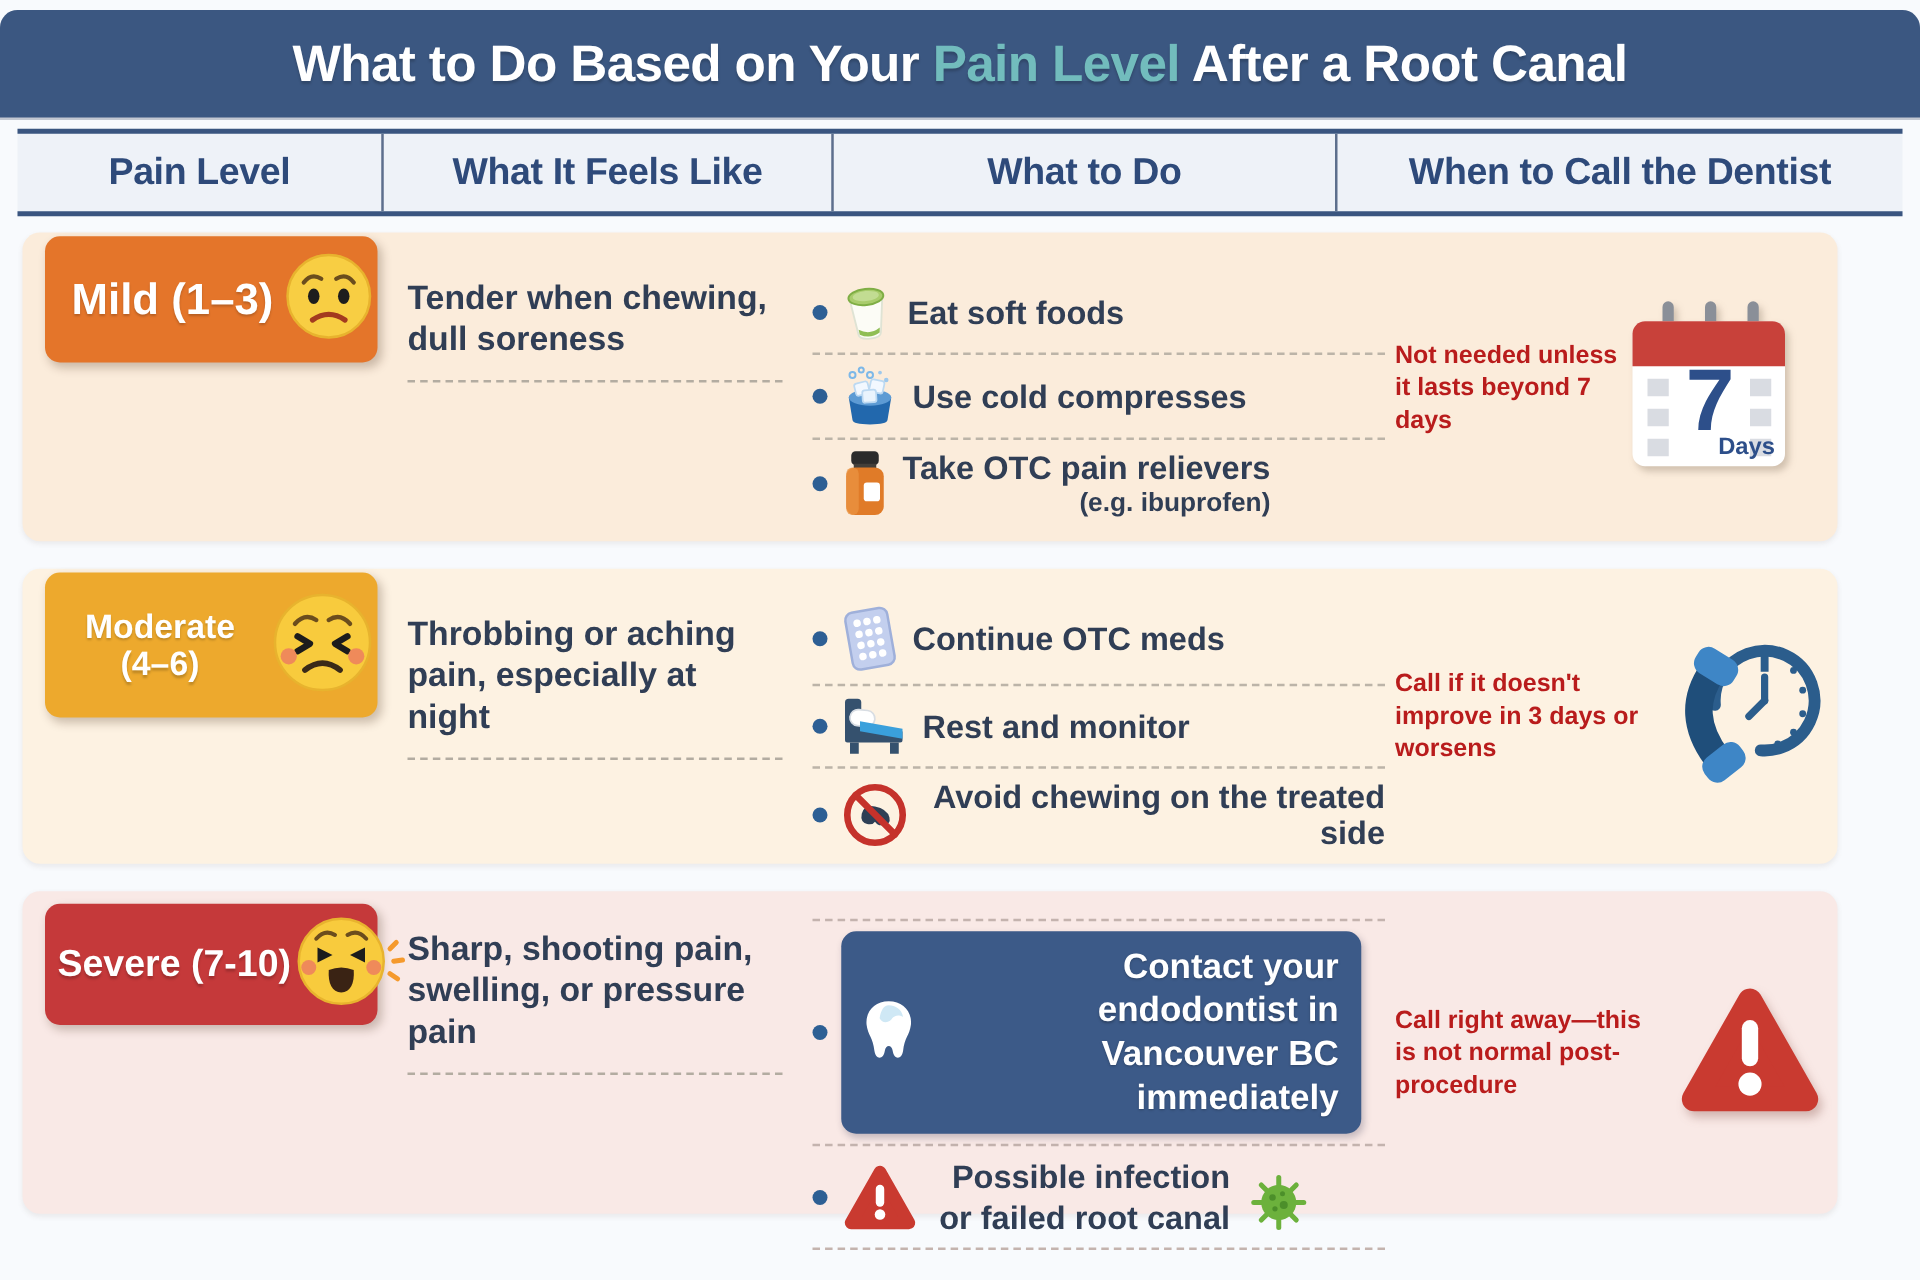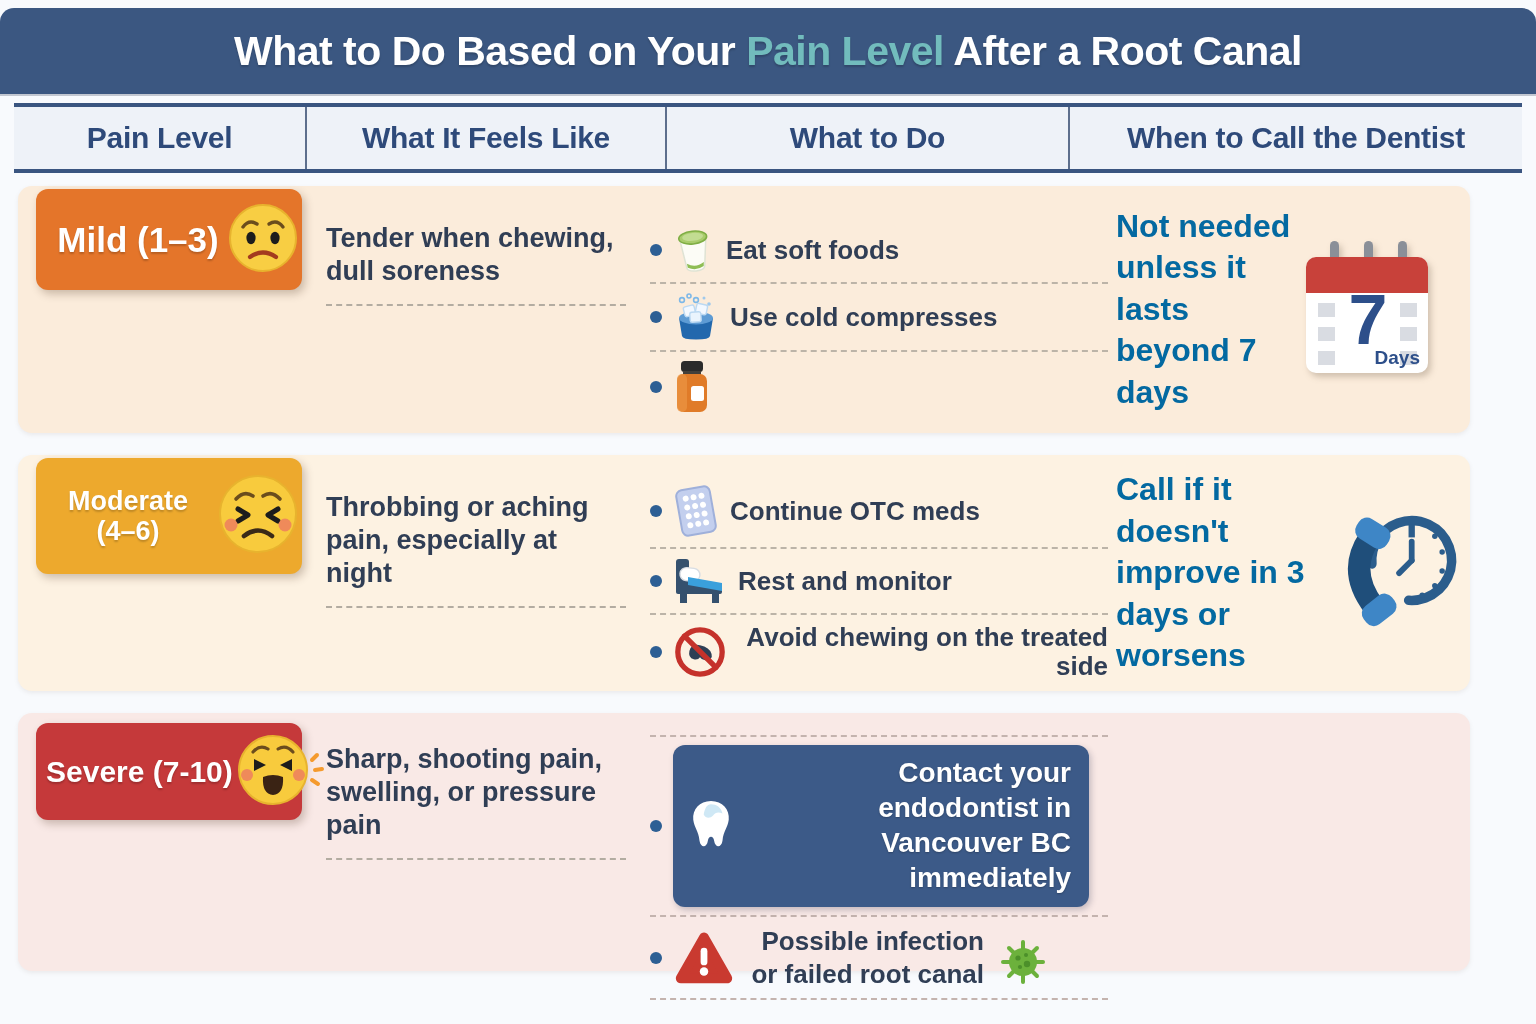--- a/index.html
+++ b/index.html
@@ -84,21 +84,21 @@
     padding:10px 18px 12px 14px;box-shadow:2px 3px 6px rgba(40,40,70,.25);
   }
   .blue-box-text{color:#fff;font-size:28px;font-weight:bold;line-height:1.25;width:322px;
     text-shadow:0 1px 2px rgba(0,0,0,.25);}
   .virus-wrap{align-self:flex-end;margin-bottom:2px;margin-left:2px;}
   
   .call{
     position:absolute;left:1098px;right:10px;top:0;bottom:0;
     display:flex;align-items:center;gap:10px;
   }
-  .call-text{font-size:32px;font-weight:bold;line-height:1.3;color:#0369a1;}
+  .call-text{font-size:20px;font-weight:bold;line-height:1.3;color:#b91c1c;}
   .mild .call-text{width:178px;}
   .moderate .call-text{width:214px;}
   .severe .call-text{width:216px;}
   .call-icon{flex:0 0 auto;}
   
   .calendar{position:relative;width:128px;height:142px;filter:drop-shadow(3px 4px 3px rgba(80,60,40,.25));}
   .cal-body{position:absolute;left:2px;top:18px;width:122px;height:116px;background:#ffffff;border-radius:10px;}
   .cal-top{position:absolute;left:2px;top:18px;width:122px;height:36px;background:#c8413a;border-radius:10px 10px 0 0;}
   .cal-pin{position:absolute;top:2px;width:9px;height:26px;border-radius:5px;background:#8a8f98;box-shadow:inset 0 -3px 0 rgba(0,0,0,.2);}
   .cal-pin.p1{left:26px;} .cal-pin.p2{left:60px;} .cal-pin.p3{left:94px;}
@@ -179,20 +179,24 @@
         <span class="dot"></span>
         <span class="icon-box">
           <svg width="38" height="54" viewBox="0 0 38 54">
             <rect x="8" y="1" width="22" height="11" rx="3.5" fill="#2b2b2b"></rect>
             <rect x="10" y="11" width="18" height="4" fill="#433f3a"></rect>
             <rect x="4" y="14" width="30" height="38" rx="7" fill="#e07b28"></rect>
             <rect x="4" y="14" width="10" height="38" rx="5" fill="#ea9240" opacity=".8"></rect>
             <rect x="18" y="26" width="13" height="15" rx="2.5" fill="#ffffff"></rect>
           </svg>
         </span>
+        <div class="action-text">
+          <span>Take OTC pain relievers</span>
+          <span class="action-note">(e.g. ibuprofen)</span>
+        </div>
       </div>
     </div>
     <div class="call">
       <div class="call-text">Not needed unless it lasts beyond 7 days</div>
       <div class="call-icon calendar">
         <span class="cal-pin p1"></span>
         <span class="cal-pin p2"></span>
         <span class="cal-pin p3"></span>
         <span class="cal-body"></span>
         <span class="cal-top"></span>
@@ -361,15 +365,25 @@
             </g>
             <circle cx="26" cy="26" r="14" fill="#6cb13c"></circle>
             <circle cx="21" cy="22" r="2.6" fill="#4c8f2a"></circle>
             <circle cx="30" cy="28" r="3.2" fill="#4c8f2a"></circle>
             <circle cx="23" cy="31" r="2.1" fill="#4c8f2a"></circle>
             <circle cx="29" cy="19" r="2.0" fill="#4c8f2a"></circle>
           </svg>
         </span>
       </div>
     </div>
+    <div class="call">
+      <div class="call-text">Call right away—this is not normal post-procedure</div>
+      <span class="call-icon">
+        <svg width="120" height="112" viewBox="0 0 110 100" style="filter:drop-shadow(3px 5px 4px rgba(120,60,50,.3));">
+          <polygon points="55,14 96,86 14,86" fill="#c93a30" stroke="#c93a30" stroke-width="18" stroke-linejoin="round"></polygon>
+          <rect x="49" y="28" width="12" height="34" rx="6" fill="#ffffff"></rect>
+          <circle cx="55" cy="75" r="8.5" fill="#ffffff"></circle>
+        </svg>
+      </span>
+    </div>
   </section>
 
 </div>
 
 </body></html>

